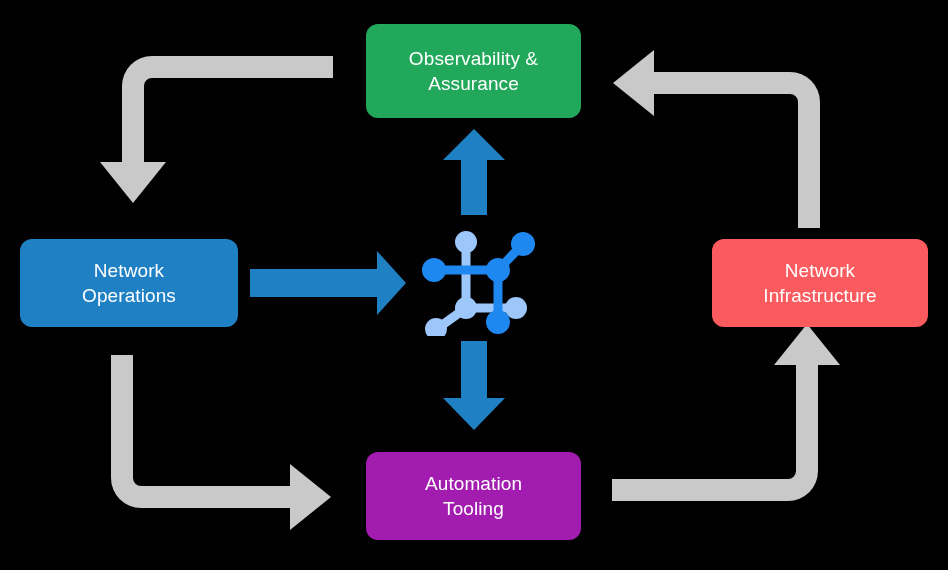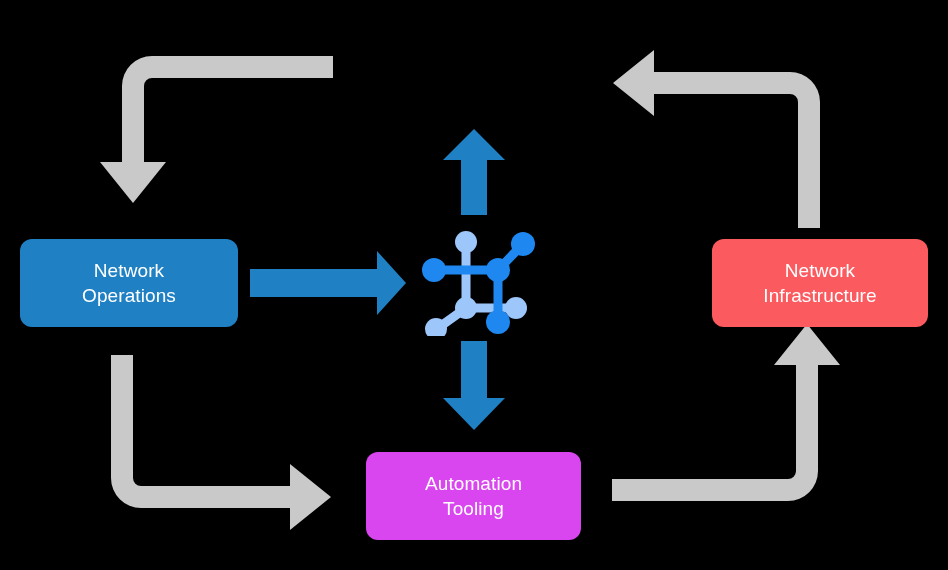--- a/index.html
+++ b/index.html
@@ -204,29 +204,33 @@
     </g>
 
     <g fill="#1e88f0">
       <circle cx="14" cy="50" r="12"></circle>
       <circle cx="78" cy="50" r="12"></circle>
       <circle cx="103" cy="24" r="12"></circle>
       <circle cx="78" cy="102" r="12"></circle>
     </g>
   </svg>
 
+  <div class="node-box" id="box-observability" style="background:#22a85a">
+    <span class="node-label">Observability &amp;
+Assurance</span>
+  </div>
 
   <div class="node-box" id="box-operations" style="background:#1f81c4">
     <span class="node-label">Network
 Operations</span>
   </div>
 
   <div class="node-box" id="box-infrastructure" style="background:#fb5a5f">
     <span class="node-label">Network
 Infrastructure</span>
   </div>
 
-  <div class="node-box" id="box-automation" style="background:#d946ef">
+  <div class="node-box" id="box-automation" style="background:#a21caf">
     <span class="node-label">Automation
 Tooling</span>
   </div>
 
 </div>
 
 </body></html>

